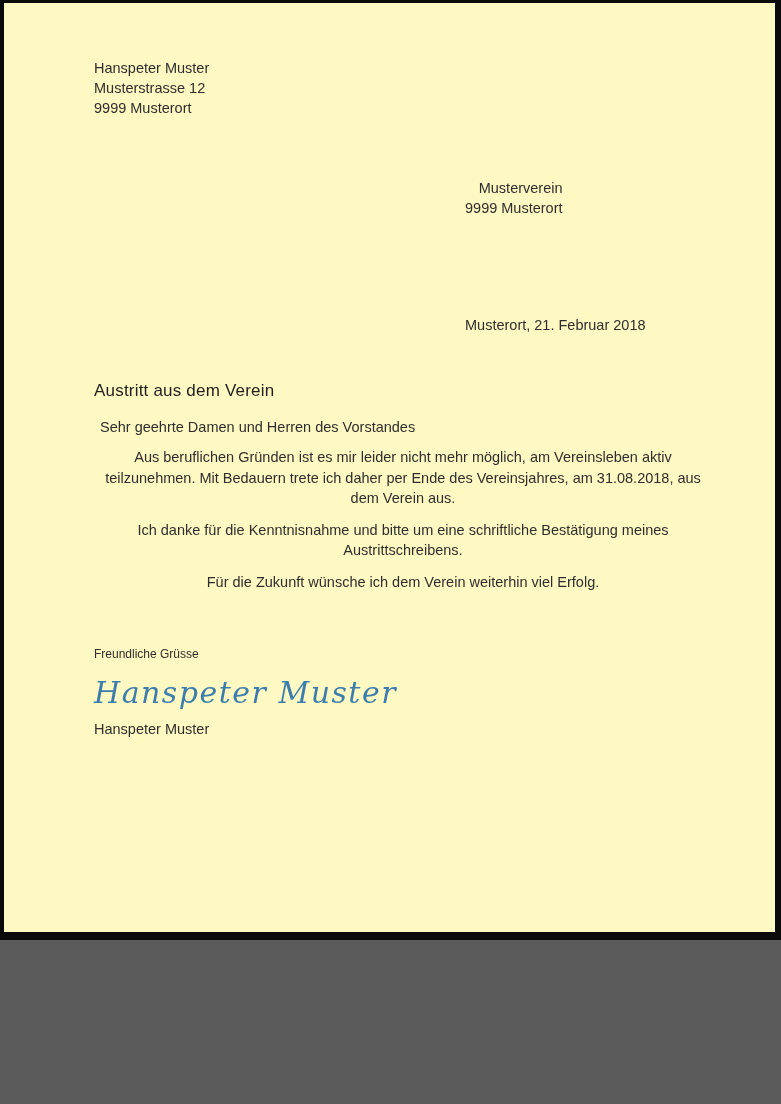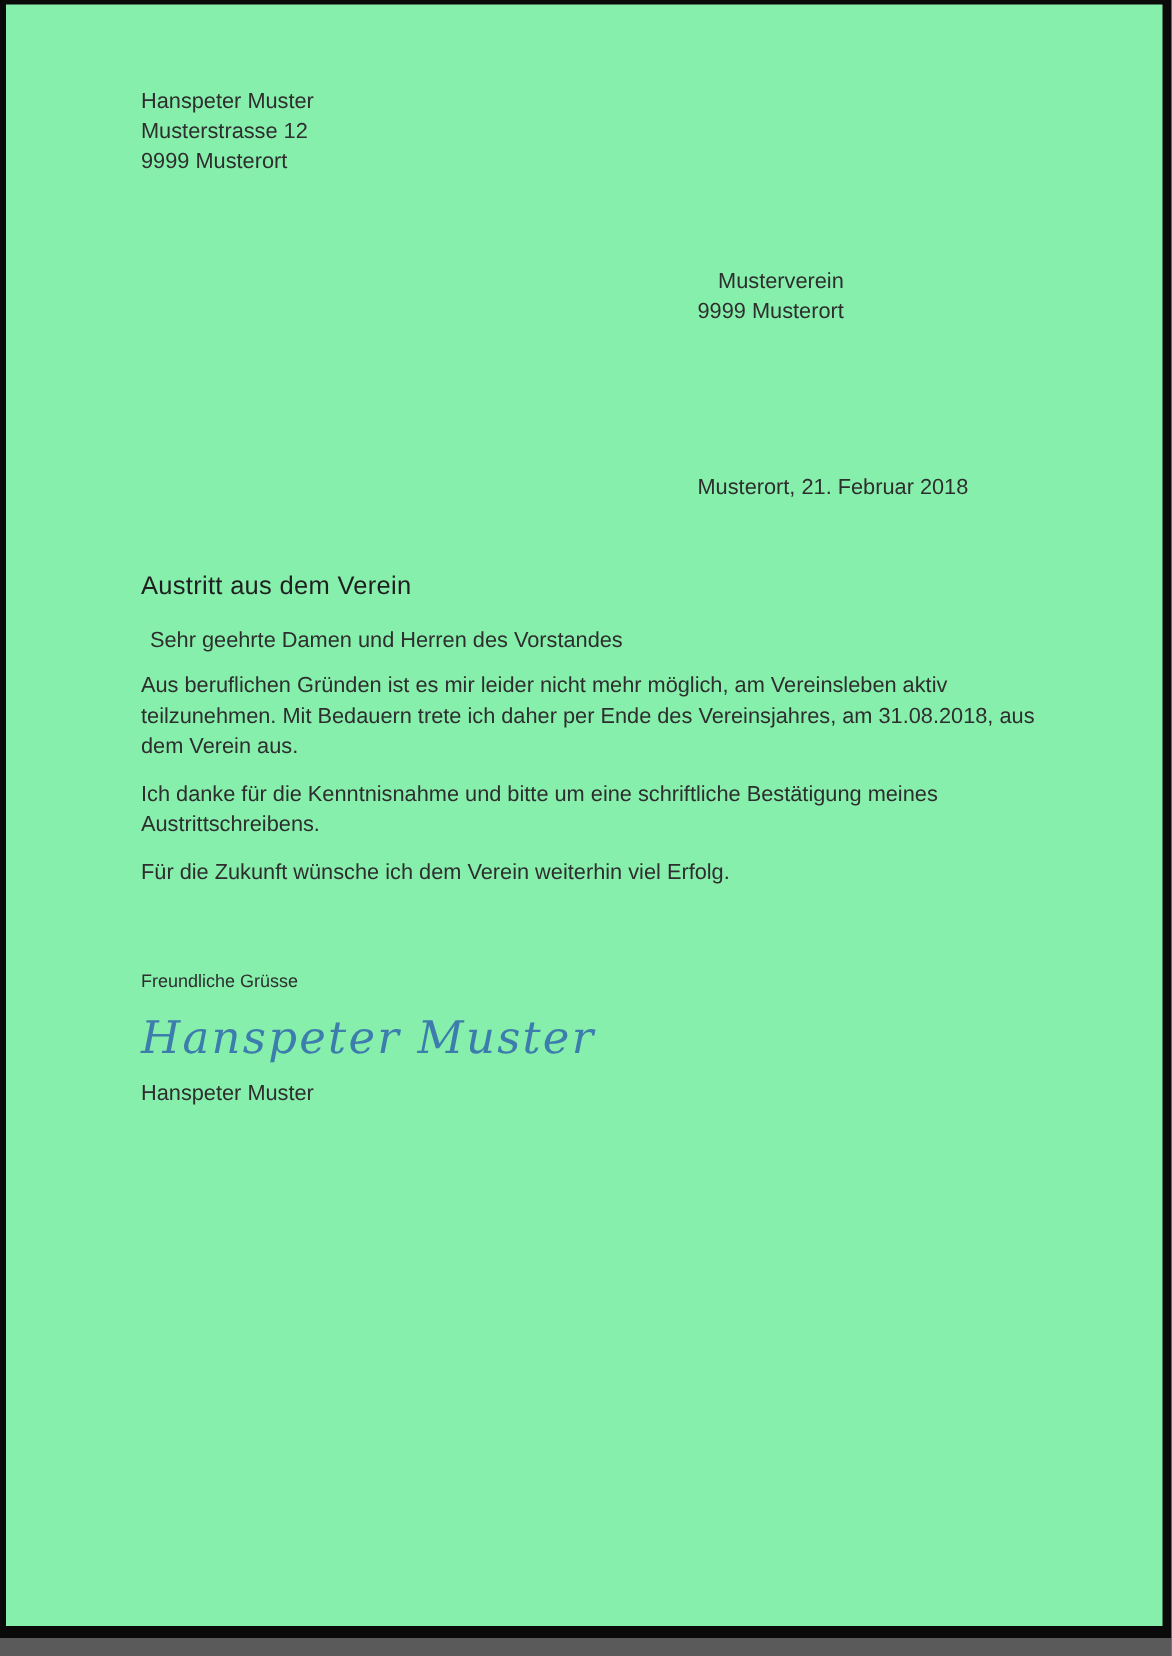--- a/index.html
+++ b/index.html
@@ -7,22 +7,22 @@
   html, body {
     width: 781px;
     height: 1104px;
     background: #5a5a5a;
     font-family: "Liberation Sans", sans-serif;
   }
 
   .page {
     position: relative;
     width: 781px;
-    height: 1092px;
-    background: #86efac;
+    height: 940px;
+    background: #fef9c3;
     border-style: solid;
     border-color: #0a0a0a;
     border-width: 3px 6px 8px 4px;
     overflow: hidden;
     color: #2e2e2e;
   }
 
   .block { position: absolute; }
 
   .addr-line {
@@ -50,20 +50,21 @@
     letter-spacing: 0.2px;
   }
 
   .salutation-block { left: 96px; top: 414px; }
   .salutation { font-size: 14.5px; line-height: 20px; }
 
   .body-block {
     left: 90px;
     top: 444px;
     width: 618px;
+    text-align: center;
   }
   .body-block p {
     font-size: 14.5px;
     line-height: 20.5px;
     margin-bottom: 11px;
     color: #2e2e2e;
   }
 
   .closing-block { left: 90px; top: 641px; }
   .closing { font-size: 12px; line-height: 20px; }

